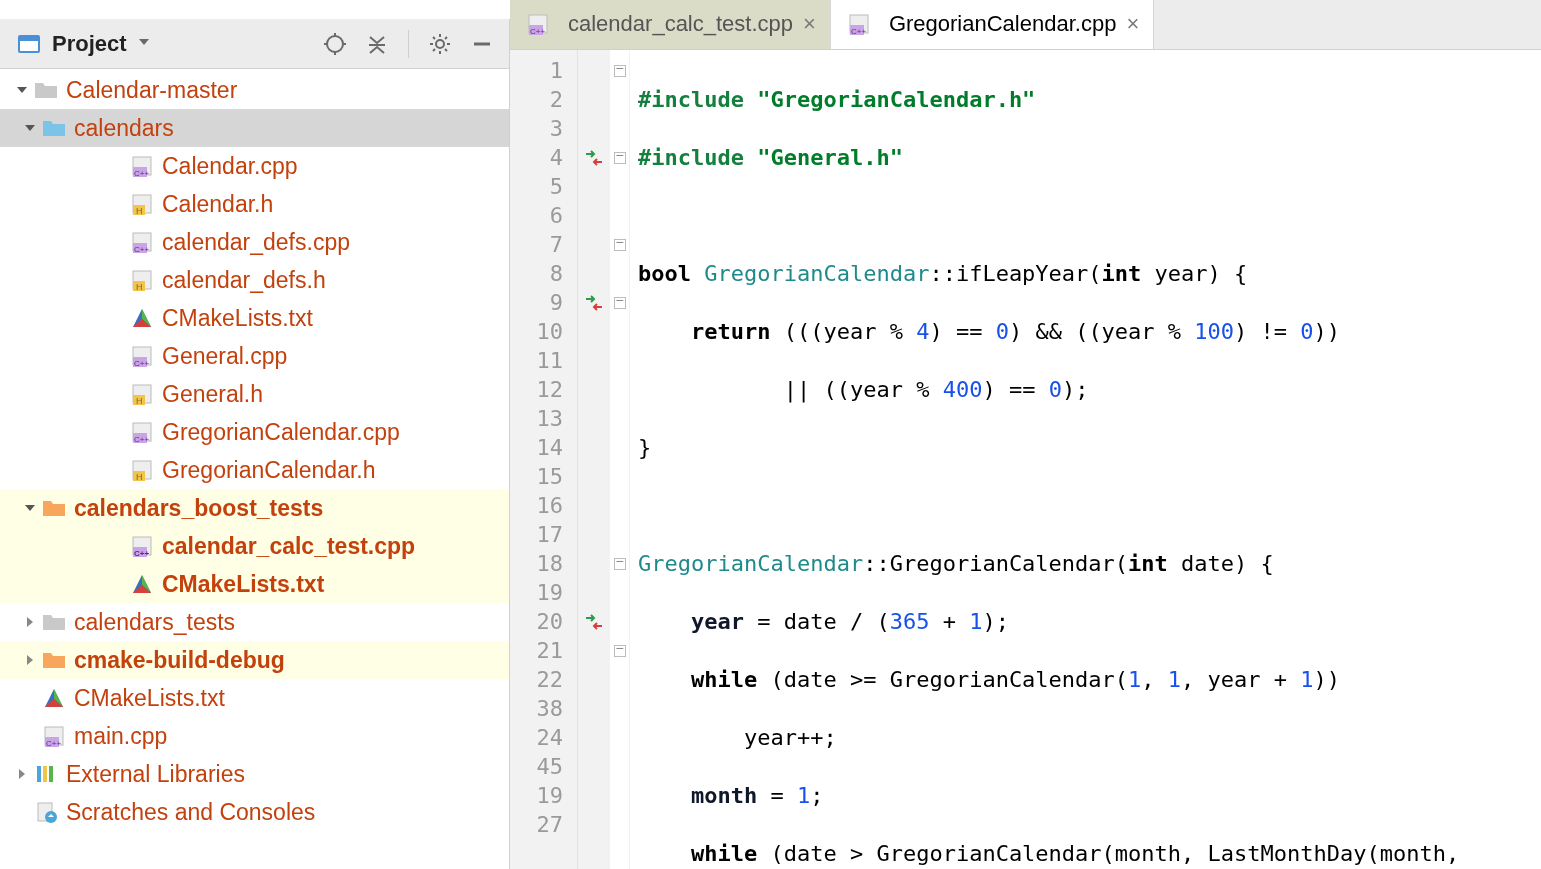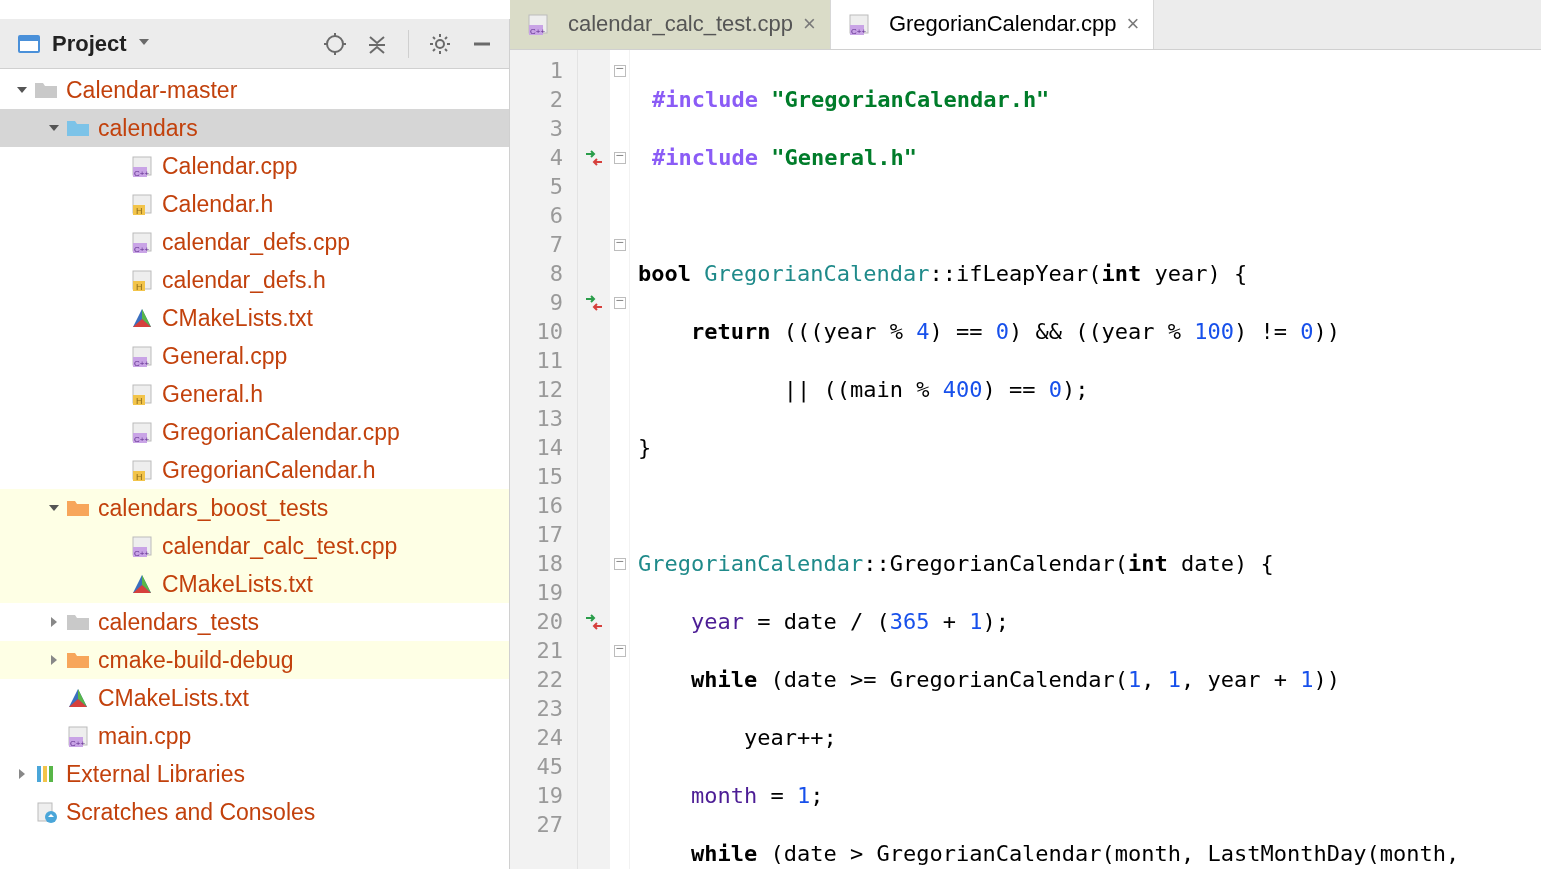--- a/index.html
+++ b/index.html
@@ -11,26 +11,26 @@
   .left-header { height: 50px; background: #ececec; border-bottom: 1px solid #d0d0d0; display: flex; align-items: center; padding: 0 10px 0 18px; gap: 8px; }
   .proj-icon { width: 22px; height: 22px; }
   .proj-label { font-size: 22px; font-weight: 600; color: #222; margin-left: 4px; }
   .proj-dd { margin-left: 2px; }
   .spacer { flex: 1; }
   .hdr-btn { width: 34px; height: 34px; display: flex; align-items: center; justify-content: center; cursor: pointer; border-radius: 4px; }
   .hdr-sep { width: 1px; height: 28px; background: #cfcfcf; margin: 0 6px; }
 
   .tree { flex: 1; overflow: hidden; font-size: 23px; color: #c2410c; padding-top: 2px; }
   .tree-row { display: flex; align-items: center; height: 38px; line-height: 38px; white-space: nowrap; }
-  .tree-row.hl-yellow { background: #feffe5; }
+  .tree-row.hl-yellow { background: #feffe5; font-weight: bold; }
   .tree-row.selected { background: #d6d6d6; }
   .tw   { width: 20px; display: inline-flex; align-items: center; justify-content: center; flex-shrink: 0; }
   .ficon{ width: 28px; height: 28px; display: inline-flex; align-items: center; justify-content: center; margin-right: 6px; flex-shrink: 0; }
   .p0 { padding-left: 12px; }
-  .p1 { padding-left: 44px; }
+  .p1 { padding-left: 20px; }
   .p2 { padding-left: 108px; }
 
   
   .right-panel { flex: 1; display: flex; flex-direction: column; height: 100%; overflow: hidden; }
   .tabs { height: 50px; display: flex; align-items: flex-end; background: #ececec; border-bottom: 1px solid #d0d0d0; }
   .tab { height: 50px; display: flex; align-items: center; padding: 0 14px; gap: 10px; font-size: 22px; border-right: 1px solid #d7d7d7; }
   .tab.inactive { background: #dadcc8; color: #555; }
   .tab.active { background: #fff; color: #000; }
   .tab .close-x { color: #7a7a7a; }
 
@@ -40,26 +40,26 @@
   .vcs-col { width: 32px; background: #f2f2f2; padding-top: 6px; }
   .vcs-col div { height: 29px; display: flex; align-items: center; justify-content: center; }
   .fold-col { width: 20px; background: #fff; border-right: 1px solid #f2f2f2; padding-top: 6px; }
   .fold-col div { height: 29px; display: flex; align-items: center; justify-content: center; }
   .fold-m { width: 12px; height: 12px; border: 1px solid #bdbdbd; background: #fff; position: relative; }
   .fold-m::after { content: "−"; position: absolute; top: -6px; left: 1px; color: #888; font-size: 14px; }
 
   .code { flex: 1; padding: 6px 0 0 8px; font-family: "Menlo", "Consolas", monospace; font-size: 22px; line-height: 29px; white-space: pre; overflow: hidden; }
   .code-line { height: 29px; }
 
-  .c-pre  { color: #8b5cf6; font-weight: 700; margin-left: 14px; }
+  .c-pre  { color: #15803d; font-weight: 700; }
   .c-str  { color: #007c2a; font-weight: 700; }
   .c-kw   { color: #000000; font-weight: 700; }
   .c-type { color: #1f8a8a; }
   .c-num  { color: #1750eb; }
-  .c-ident{ color: #4c1d95; }
+  .c-ident{ color: #0f172a; font-weight: bold; }
 </style>
 </head>
 <body>
 
 <div class="root">
 
   <div class="left-panel">
     <div class="left-header">
       <span class="proj-icon">
         <svg width="22" height="22">
@@ -397,21 +397,21 @@
         <div>13</div>
         <div>14</div>
         <div>15</div>
         <div>16</div>
         <div>17</div>
         <div>18</div>
         <div>19</div>
         <div>20</div>
         <div>21</div>
         <div>22</div>
-        <div>23</div>
+        <div>38</div>
         <div>24</div>
         <div>45</div>
         <div>19</div>
         <div>27</div>
       </div>
       <div class="vcs-col">
         <div></div>
           <div></div>
           <div></div>
         <div>
@@ -495,21 +495,21 @@
           <div></div>
           <div></div>
       </div>
 
       <div class="code">
 <div class="code-line"><span class="c-pre">#include </span><span class="c-str">"GregorianCalendar.h"</span></div>
 <div class="code-line"><span class="c-pre">#include </span><span class="c-str">"General.h"</span></div>
 <div class="code-line"></div>
 <div class="code-line"><span class="c-kw">bool </span><span class="c-type">GregorianCalendar</span><span>::ifLeapYear(</span><span class="c-kw">int</span><span> year) {</span></div>
 <div class="code-line">    <span class="c-kw">return</span><span> (((year % </span><span class="c-num">4</span><span>) == </span><span class="c-num">0</span><span>) &amp;&amp; ((year % </span><span class="c-num">100</span><span>) != </span><span class="c-num">0</span><span>))</span></div>
-<div class="code-line">           <span>|| ((main % </span><span class="c-num">400</span><span>) == </span><span class="c-num">0</span><span>);</span></div>
+<div class="code-line">           <span>|| ((year % </span><span class="c-num">400</span><span>) == </span><span class="c-num">0</span><span>);</span></div>
 <div class="code-line"><span>}</span></div>
 <div class="code-line"></div>
 <div class="code-line"><span class="c-type">GregorianCalendar</span><span>::</span><span>GregorianCalendar</span><span>(</span><span class="c-kw">int</span><span> date) {</span></div>
 <div class="code-line">    <span class="c-ident">year</span><span> = date / (</span><span class="c-num">365</span><span> + </span><span class="c-num">1</span><span>);</span></div>
 <div class="code-line">    <span class="c-kw">while</span><span> (date &gt;= GregorianCalendar(</span><span class="c-num">1</span><span>, </span><span class="c-num">1</span><span>, year + </span><span class="c-num">1</span><span>))</span></div>
 <div class="code-line">        <span>year++;</span></div>
 <div class="code-line">    <span class="c-ident">month</span><span> = </span><span class="c-num">1</span><span>;</span></div>
 <div class="code-line">    <span class="c-kw">while</span><span> (date &gt; GregorianCalendar(month, LastMonthDay(month,</span></div>
 
 

